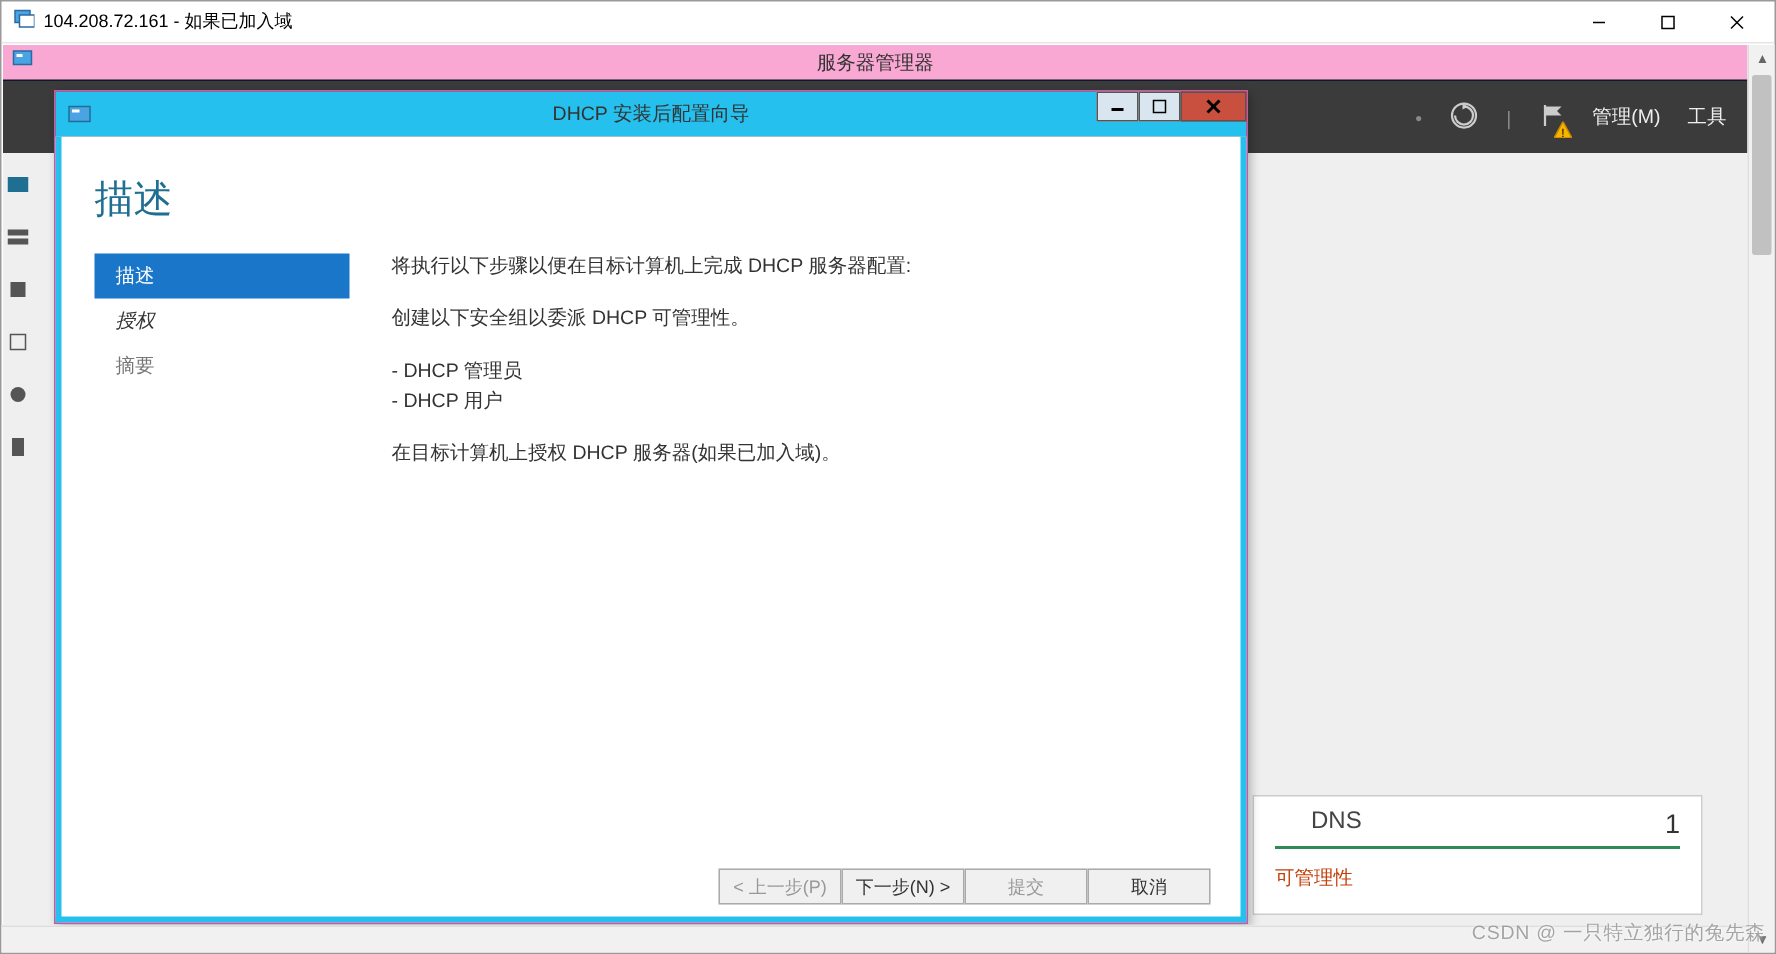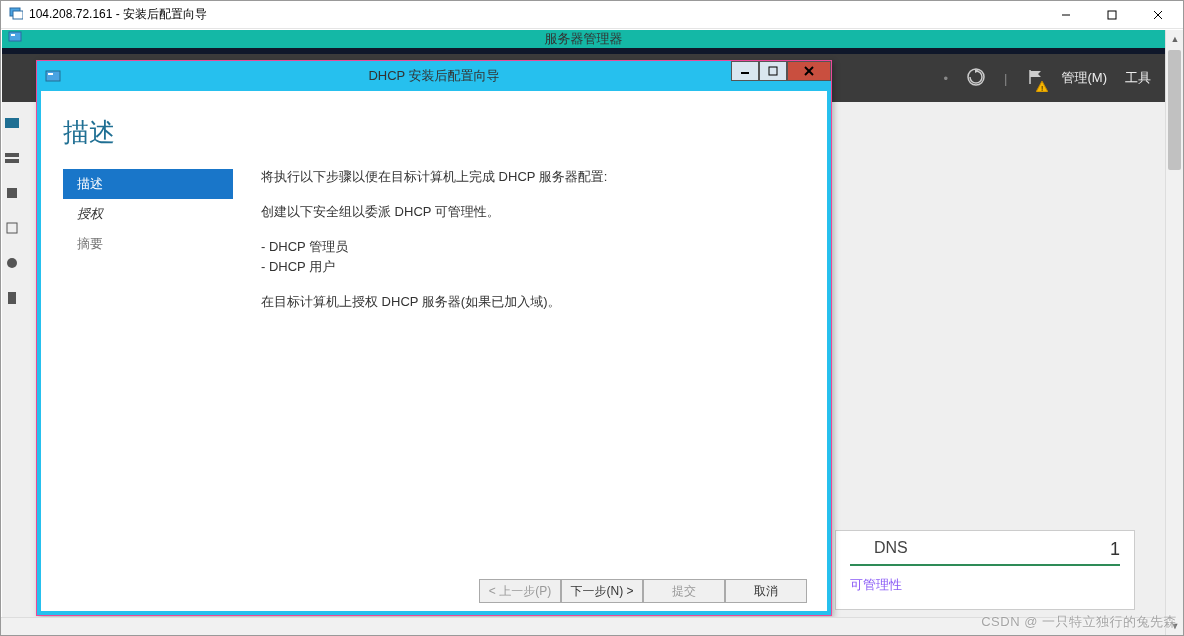--- a/index.html
+++ b/index.html
@@ -9,21 +9,21 @@
     .rdp-window { position: absolute; left: 0; top: 0; width: 1184px; height: 636px; border: 1px solid #999; background: #fff; }
     .rdp-titlebar { height: 28px; display: flex; align-items: center; justify-content: space-between; padding: 0 2px 0 8px; border-bottom: 1px solid #e5e5e5; }
     .rdp-title-left { display: flex; align-items: center; gap: 6px; }
     .rdp-title-text { font-size: 12px; color: #000; }
     .rdp-ctrl { display: flex; }
     .rdp-ctrl div { width: 46px; height: 28px; display: flex; align-items: center; justify-content: center; color: #222; font-size: 11px; }
 
     .content-area { position: absolute; top: 29px; left: 1px; right: 18px; bottom: 18px; background: #efefef; }
 
     
-    .remote-app-titlebar { height: 24px; background: #14b8a6; display: flex; align-items: center; padding: 0 6px; border-bottom: 6px solid #0f172a; }
+    .remote-app-titlebar { height: 24px; background: #f9a8d4; display: flex; align-items: center; padding: 0 6px; border-bottom: 1px solid #0f172a; }
     .remote-app-title-center { position: absolute; left: 0; right: 0; text-align: center; font-size: 13px; color: #333; line-height: 24px; pointer-events: none; }
 
     
     .server-mgr-bar { position: absolute; top: 24px; left: 0; right: 0; height: 48px; background: #3b3b3b; display: flex; align-items: center; justify-content: flex-end; padding: 0 14px; gap: 18px; color: #eee; font-size: 13px; }
     .server-mgr-bar .sep { color: #888; }
     .server-mgr-bar .flag-wrap { position: relative; }
     .server-mgr-bar .warning-badge { position:absolute; bottom: -2px; right: -4px; width: 12px; height: 11px; }
 
     
     .left-strip { position: absolute; left: 0; top: 72px; width: 20px; bottom: 0; display: flex; flex-direction: column; gap: 18px; padding-top: 14px; align-items: center; color: #666; font-size: 14px; }
@@ -52,21 +52,21 @@
 
     .wizard-buttons { position: absolute; bottom: 8px; right: 20px; display: flex; gap: 0; }
     .wizard-buttons button { min-width: 82px; height: 24px; font-size: 12px; background: #f0f0f0; border: 1px solid #aaa; color: #333; }
     .wizard-buttons button.disabled { color: #999; }
 
     
     .bg-peek { position:absolute; right: 30px; top: 500px; width: 300px; height: 80px; border: 1px solid #ccc; background:#fff; padding:8px 14px;}
     .bg-peek-row1 { display:flex; justify-content:space-between; border-bottom:2px solid #2e8b57; padding-bottom:4px;}
     .bg-peek-row1 .lbl{font-size:16px; color:#444;margin-left:24px;}
     .bg-peek-row1 .num{font-size:18px; color:#333;}
-    .bg-peek-row2 {font-size:13px; color:#8b5cf6; margin-top:10px;}
+    .bg-peek-row2 {font-size:13px; color:#c2410c; margin-top:10px;}
 
     
     .scroll-v { position:absolute; right:0; top:29px; bottom:0; width:18px; background:#f1f1f1; border-left:1px solid #ddd;}
     .scroll-v .thumb { position:absolute; top:20px; left:2px; right:2px; height:120px; background:#c1c1c1; border-radius:2px;}
     .scroll-v .arrow { position:absolute; left:0; width:18px; height:18px; text-align:center; font-size:9px; color:#666; line-height:18px; }
     .scroll-v .arrow.up{top:0;} .scroll-v .arrow.down{bottom:0;}
     .scroll-h { position:absolute; left:0; right:18px; bottom:0; height:18px; background:#f1f1f1; border-top:1px solid #ddd;}
 
     .watermark { position:absolute; right:6px; bottom:4px; font-size:13px; color:rgba(120,120,120,0.65); text-shadow:0 0 2px #fff; font-style: normal; letter-spacing:0.5px;}
 
@@ -78,21 +78,21 @@
 <div class="rdp-window">
 
   <div class="rdp-titlebar">
     <div class="rdp-title-left">
       <span class="icon-svg">
         <svg width="14" height="14">
             <rect x="1" y="2" width="10" height="8" fill="#4aa3e2" stroke="#2a6aa2"></rect>
             <rect x="4" y="5" width="10" height="8" fill="#fff" stroke="#2a6aa2"></rect>
           </svg>
       </span>
-      <span class="rdp-title-text">104.208.72.161 - 安装后配置向导</span>
+      <span class="rdp-title-text">104.208.72.161 - 如果已加入域</span>
     </div>
     <div class="rdp-ctrl">
       <div>
         <svg width="10" height="10">
             <line x1="1" y1="5" x2="9" y2="5" stroke="#000"></line>
           </svg>
       </div>
       <div>
         <svg width="10" height="10">
             <rect x="1" y="1" width="8" height="8" fill="none" stroke="#000"></rect>

